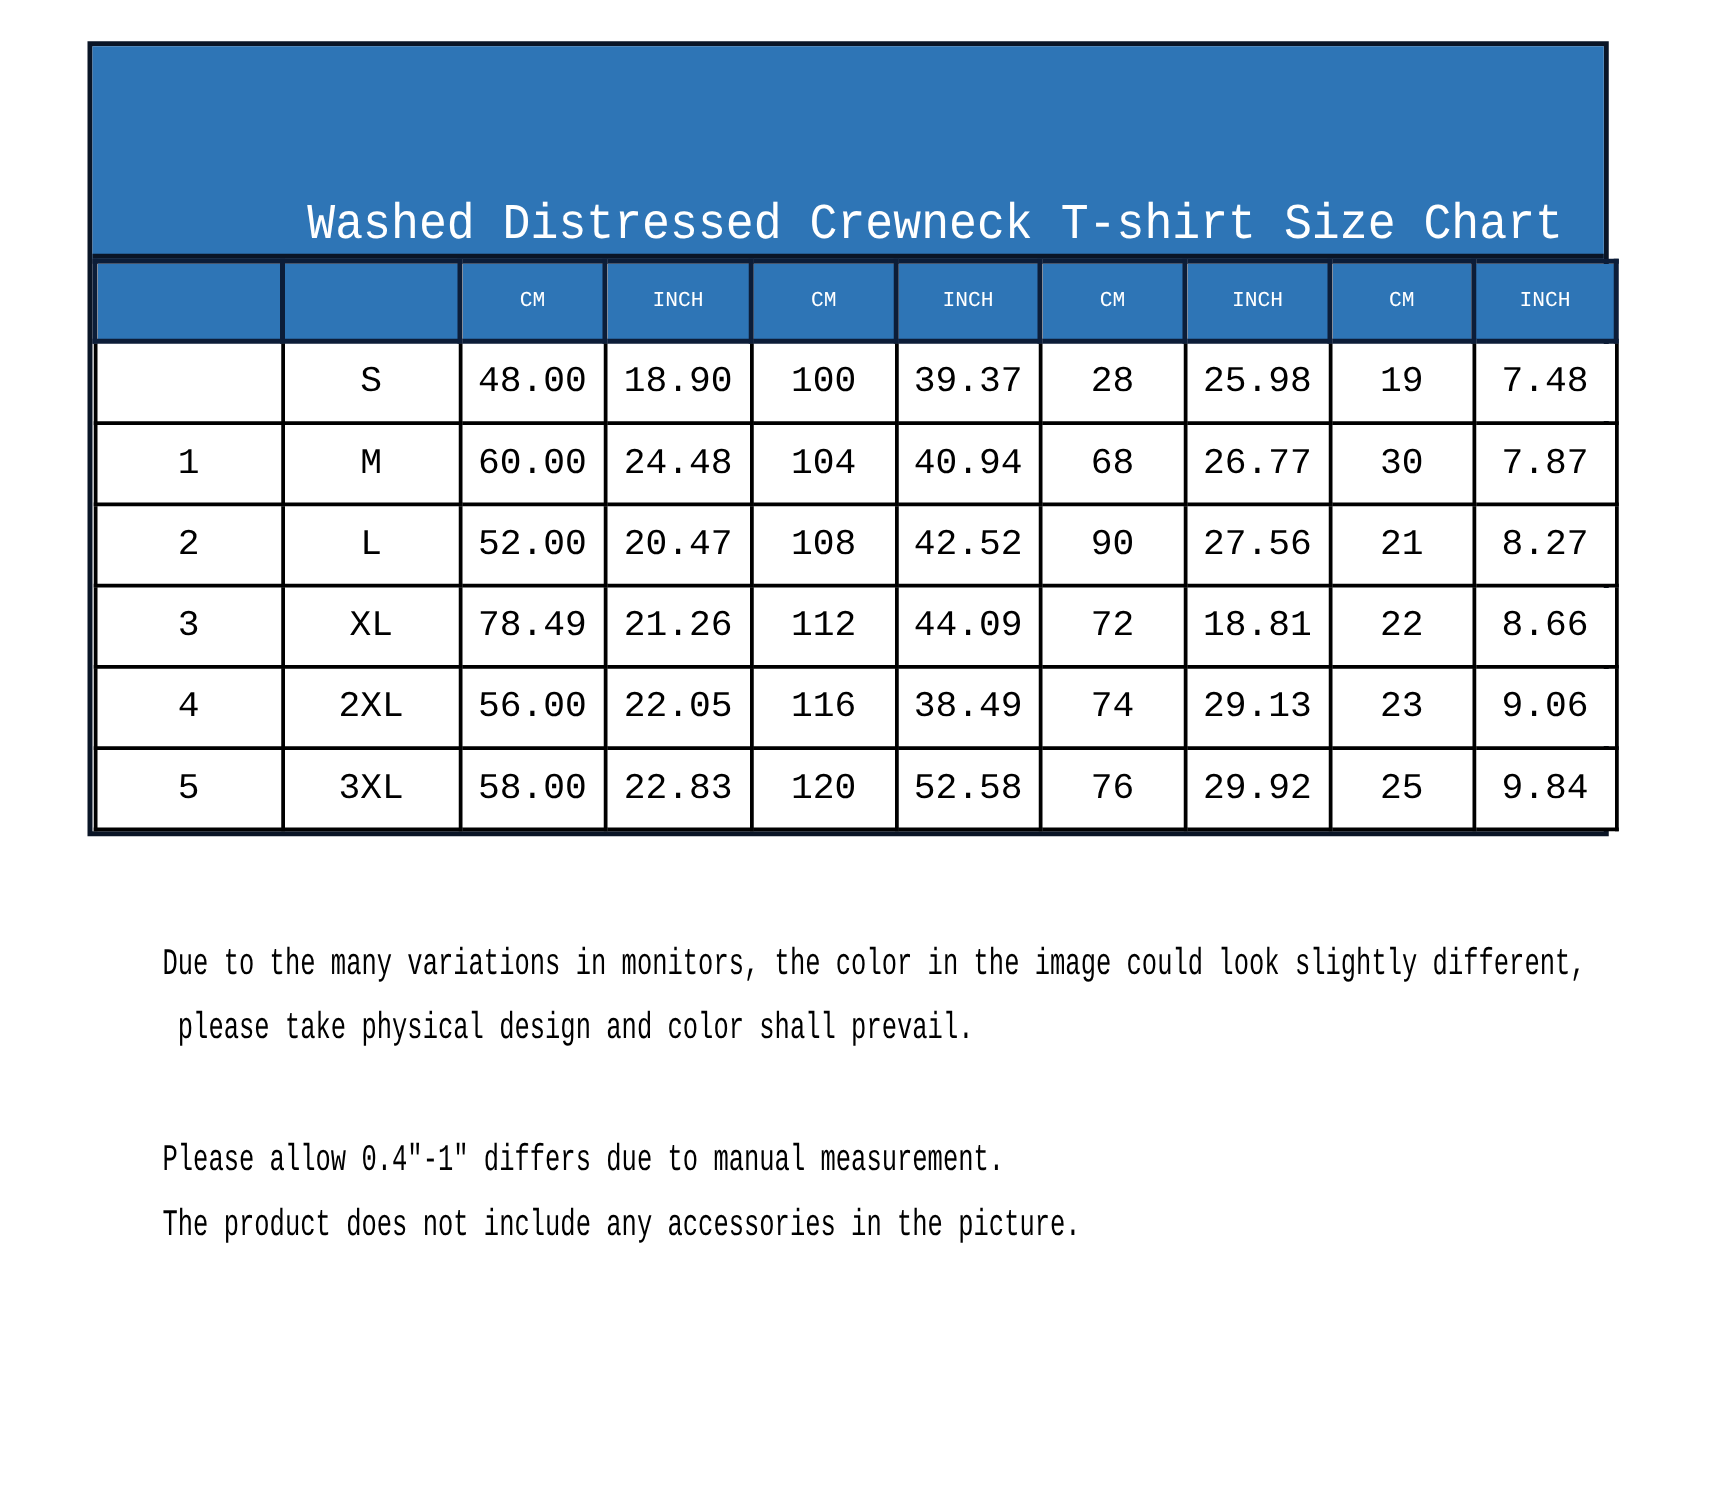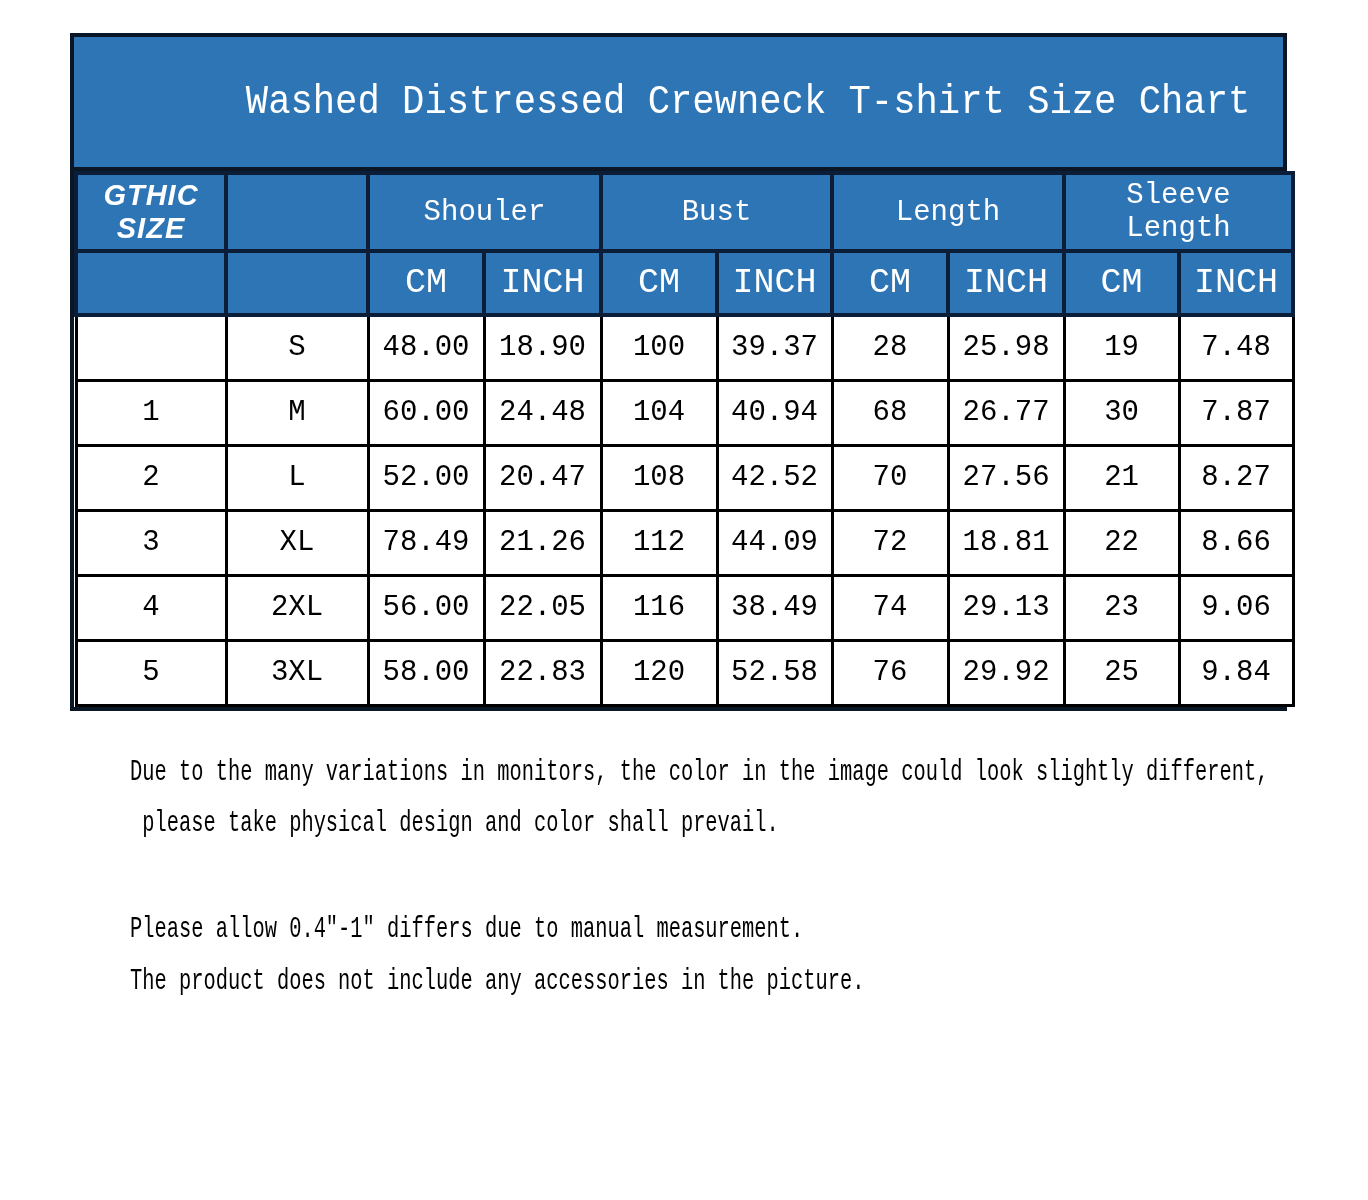--- a/index.html
+++ b/index.html
@@ -4,37 +4,37 @@
 <style>
   * { margin:0; padding:0; box-sizing:border-box; }
   html,body { width:1368px; height:1200px; background:#ffffff; overflow:hidden; }
   body { font-family:"Liberation Mono","DejaVu Sans Mono",monospace; color:#000; position:relative; }
 
   .chart-wrap{
     position:absolute; left:70px; top:33px; width:1217px;
     border:4px solid #0a1526; background:#ffffff;
   }
   .title-bar{
-    height:134px; background:#2E75B6; color:#ffffff;
-    display:flex; align-items:center; justify-content:center;
+    height:170px; background:#2E75B6; color:#ffffff;
+    display:flex; align-items:flex-end; justify-content:center;
     padding-left:140px; border-bottom:4px solid #0a1526;
   }
   .title-bar span{
     font-size:40px; transform:scaleX(0.93); transform-origin:center;
     white-space:nowrap; letter-spacing:0;
   }
   table{ border-collapse:collapse; width:100%; table-layout:fixed; }
   td{ text-align:center; vertical-align:middle; overflow:hidden; }
 
   
   tr.group-row td, tr.unit-row td{
     background:#2E75B6; color:#ffffff; border:4px solid #0c1d38;
   }
   tr.group-row td{ height:78px; font-size:29px; }
-  tr.unit-row td{ height:64px; font-size:35px; }
+  tr.unit-row td{ height:64px; font-size:17px; }
   td.corner-cell{
     font-family:"Liberation Sans","DejaVu Sans",sans-serif;
     font-style:italic; font-size:24px; letter-spacing:1px; font-weight:bold;
   }
 
   
   tr.data-row td{
     background:#ffffff; color:#000; border:3px solid #000;
     height:65px; font-size:29px;
   }
@@ -59,28 +59,20 @@
       <col style="width:116px">
         <col style="width:117px">
       <col style="width:116px">
         <col style="width:115px">
       <col style="width:116px">
         <col style="width:116px">
       <col style="width:115px">
         <col style="width:114px">
     </colgroup>
     <tbody>
-        <tr class="group-row">
-      <td class="corner-cell">GTHIC SIZE</td>
-      <td></td>
-      <td colspan="2">Shouler</td>
-      <td colspan="2">Bust</td>
-      <td colspan="2">Length</td>
-      <td colspan="2">Sleeve Length</td>
-    </tr>
     <tr class="unit-row">
       <td></td>
       <td></td>
       <td>CM</td>
       <td>INCH</td>
       <td>CM</td>
       <td>INCH</td>
       <td>CM</td>
       <td>INCH</td>
       <td>CM</td>
@@ -110,21 +102,21 @@
       <td>30</td>
       <td>7.87</td>
     </tr>
     <tr class="data-row">
       <td>2</td>
       <td>L</td>
       <td>52.00</td>
       <td>20.47</td>
       <td>108</td>
       <td>42.52</td>
-      <td>70</td>
+      <td>90</td>
       <td>27.56</td>
       <td>21</td>
       <td>8.27</td>
     </tr>
     <tr class="data-row">
       <td>3</td>
       <td>XL</td>
       <td>78.49</td>
       <td>21.26</td>
       <td>112</td>

